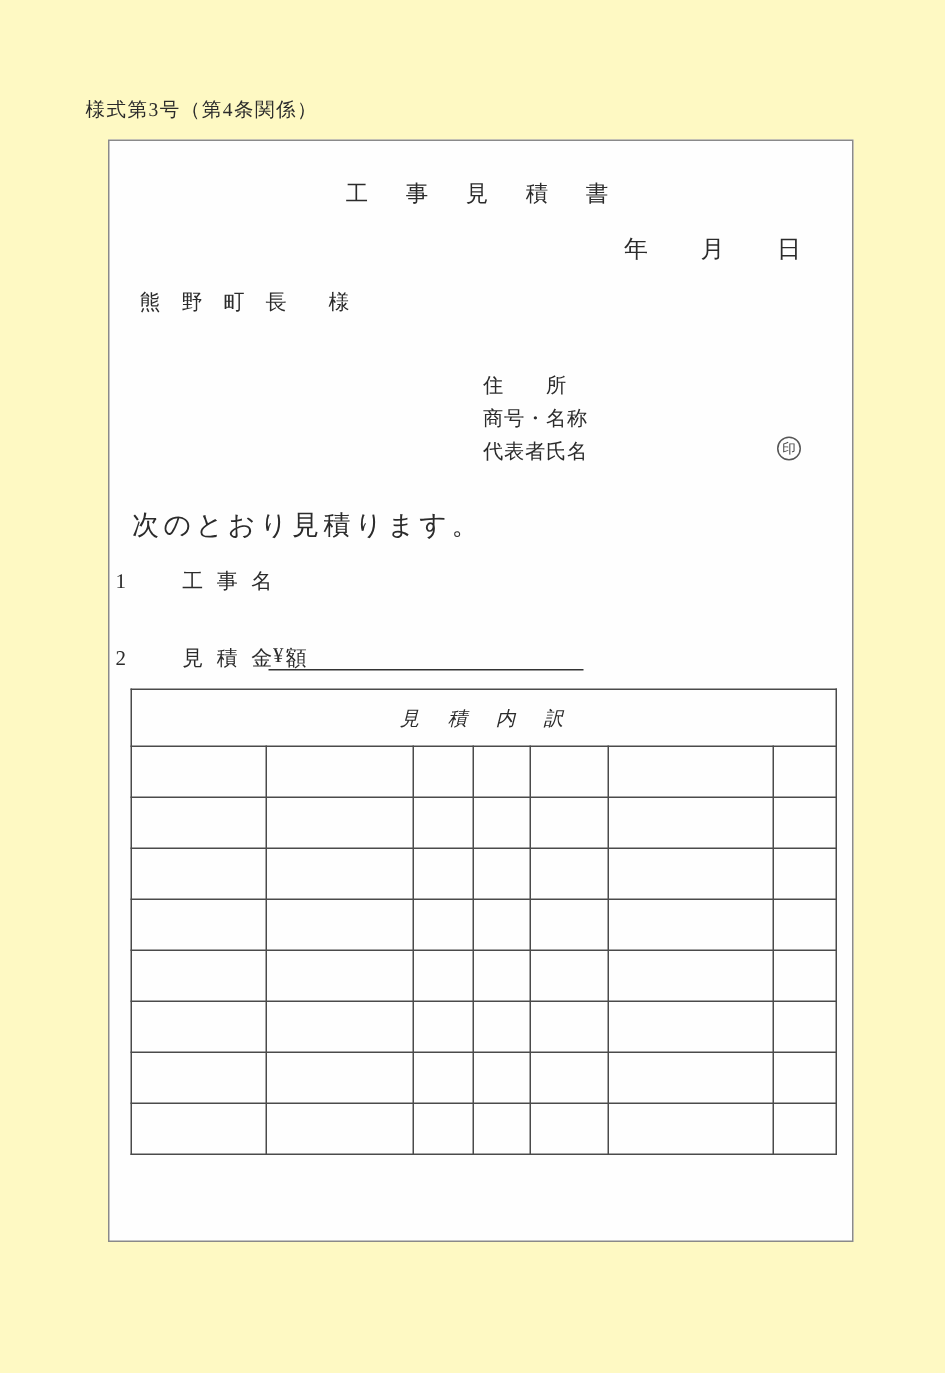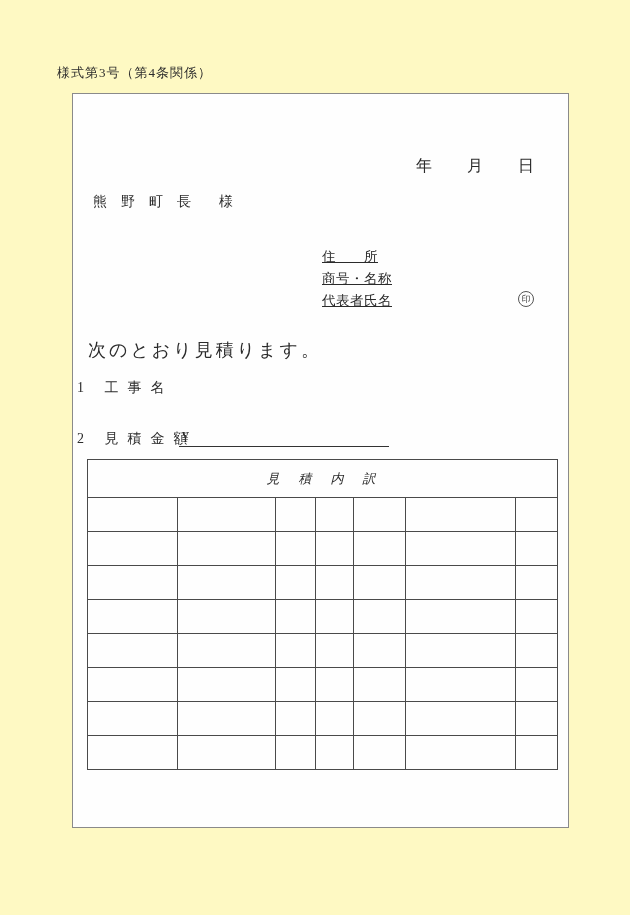--- a/index.html
+++ b/index.html
@@ -56,21 +56,21 @@
     white-space: pre;
     text-align: right;
   }
   .sender {
     position: absolute;
     top: 152px;
     left: 249px;
     font-size: 13.5px;
     line-height: 22px;
   }
-  .sender .line { white-space: pre; letter-spacing: 0.5px; text-decoration: underline; }
+  .sender .line { white-space: pre; letter-spacing: 0.5px; }
   .seal {
     position: absolute;
     top: 197px;
     left: 445px;
     width: 16px;
     height: 16px;
     border: 1px solid #555;
     border-radius: 50%;
     font-size: 9px;
     line-height: 14px;
@@ -85,21 +85,21 @@
     letter-spacing: 3px;
   }
   .item {
     position: absolute;
     left: 4px;
     font-size: 14px;
   }
   .item-1 { top: 285px; }
   .item-2 { top: 336px; }
   .item .num { display: inline-block; }
-  .item .lbl { margin-left: 17px; letter-spacing: 9px; }
+  .item .lbl { margin-left: 34px; letter-spacing: 9px; }
   .yen {
     position: absolute;
     top: 336px;
     left: 109px;
     font-size: 14px;
   }
   .amount-line {
     position: absolute;
     top: 337px;
     left: 106px;
@@ -131,20 +131,21 @@
 </style>
 </head>
 <body>
 
 <div class="page">
 
   <div class="form-label">様式第3号（第4条関係）</div>
 
   <div class="sheet">
 
+    <div class="doc-title">工　事　見　積　書</div>
 
     <div class="date-line">年　　月　　日</div>
 
     <div class="addressee">熊　野　町　長　　様</div>
 
     <div class="sender">
       <div class="line">住　　所</div>
       <div class="line">商号・名称</div>
       <div class="line">代表者氏名</div>
     </div>

